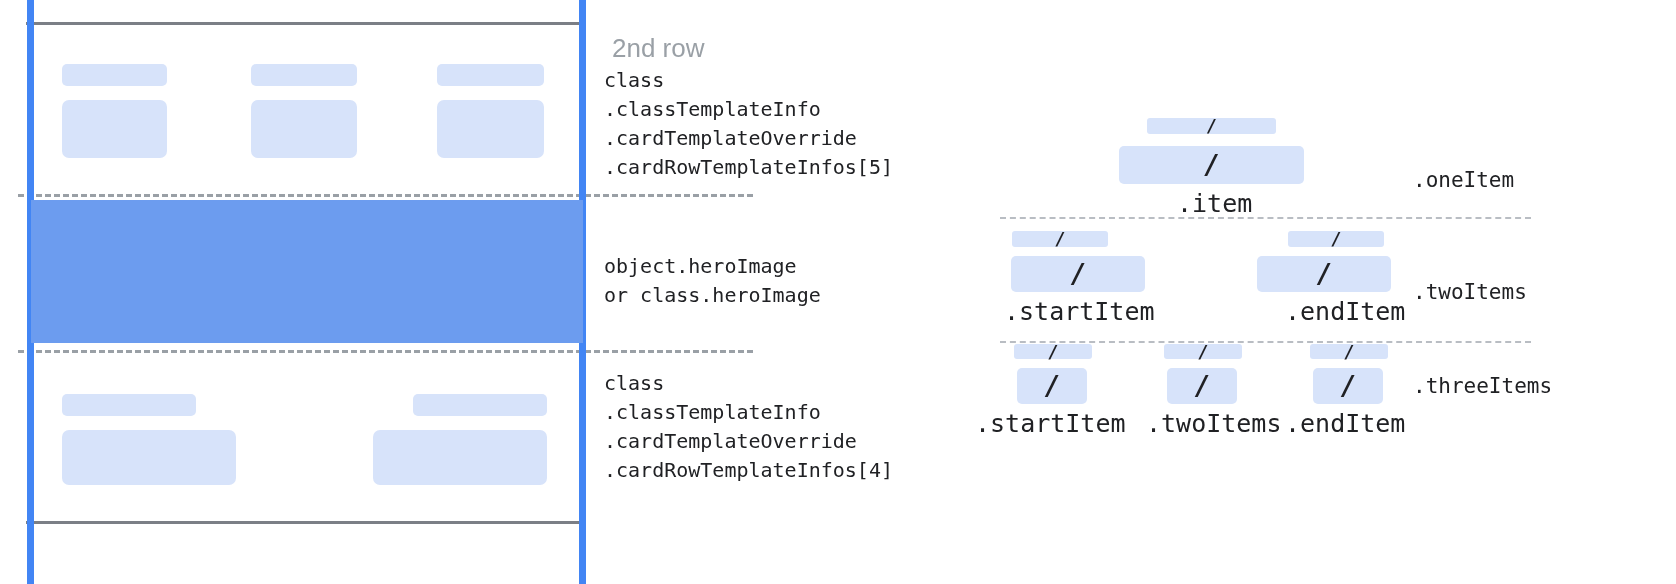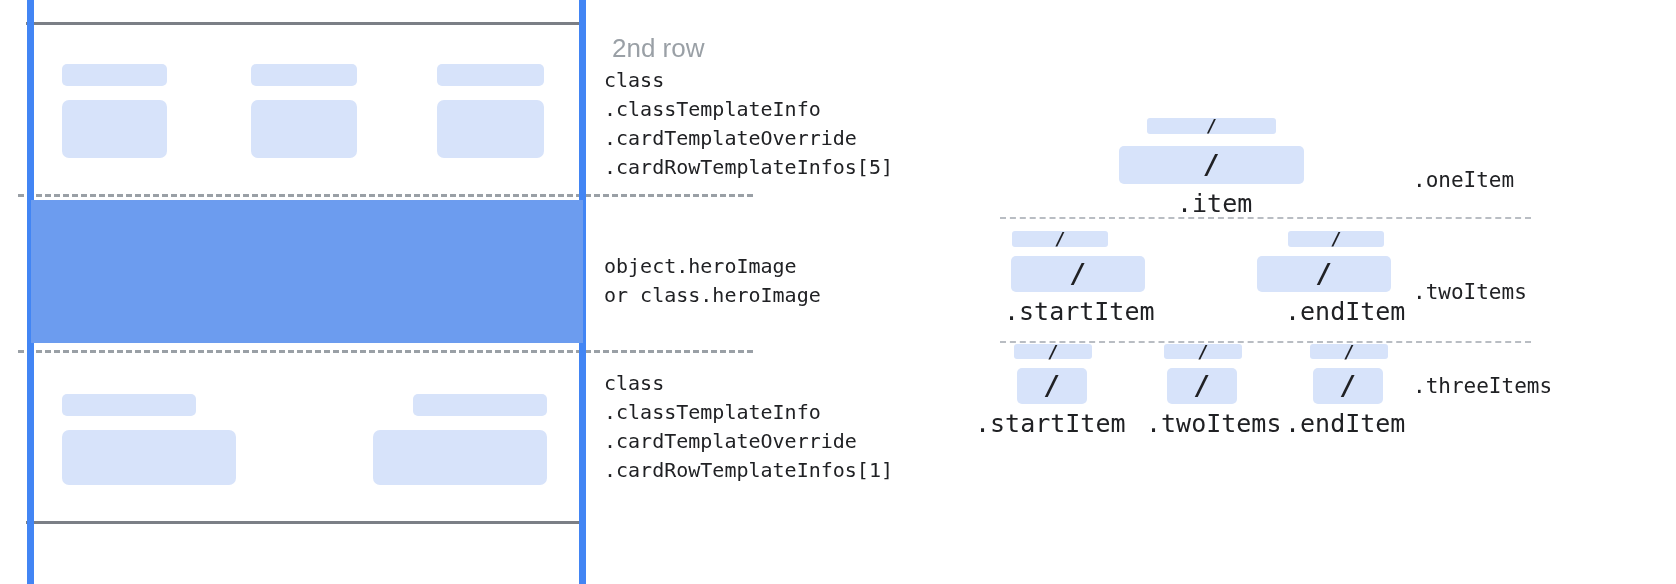--- a/index.html
+++ b/index.html
@@ -145,21 +145,21 @@
 
 <div class="ann" style="top:252px;">
   <div class="code">object.heroImage</div>
   <div class="code">or class.heroImage</div>
 </div>
 
 <div class="ann" style="top:369px;">
   <div class="code">class</div>
   <div class="code">.classTemplateInfo</div>
   <div class="code">.cardTemplateOverride</div>
-  <div class="code">.cardRowTemplateInfos[1]</div>
+  <div class="code">.cardRowTemplateInfos[4]</div>
 </div>
 
 <div class="slashbox small" style="left:1147px; top:118px; width:129px; height:16px;">/</div>
 <div class="slashbox big" style="left:1119px; top:146px; width:185px; height:38px;">/</div>
 <div class="caption" style="left:1177px; top:192px;">.item</div>
 <div class="rlabel" style="left:1413px; top:168px;">.oneItem</div>
 
 <div class="hline-dotted-lite" style="left:1000px; top:217px; width:531px;"></div>
 
 <div class="slashbox small" style="left:1012px; top:231px; width:96px; height:16px;">/</div>

